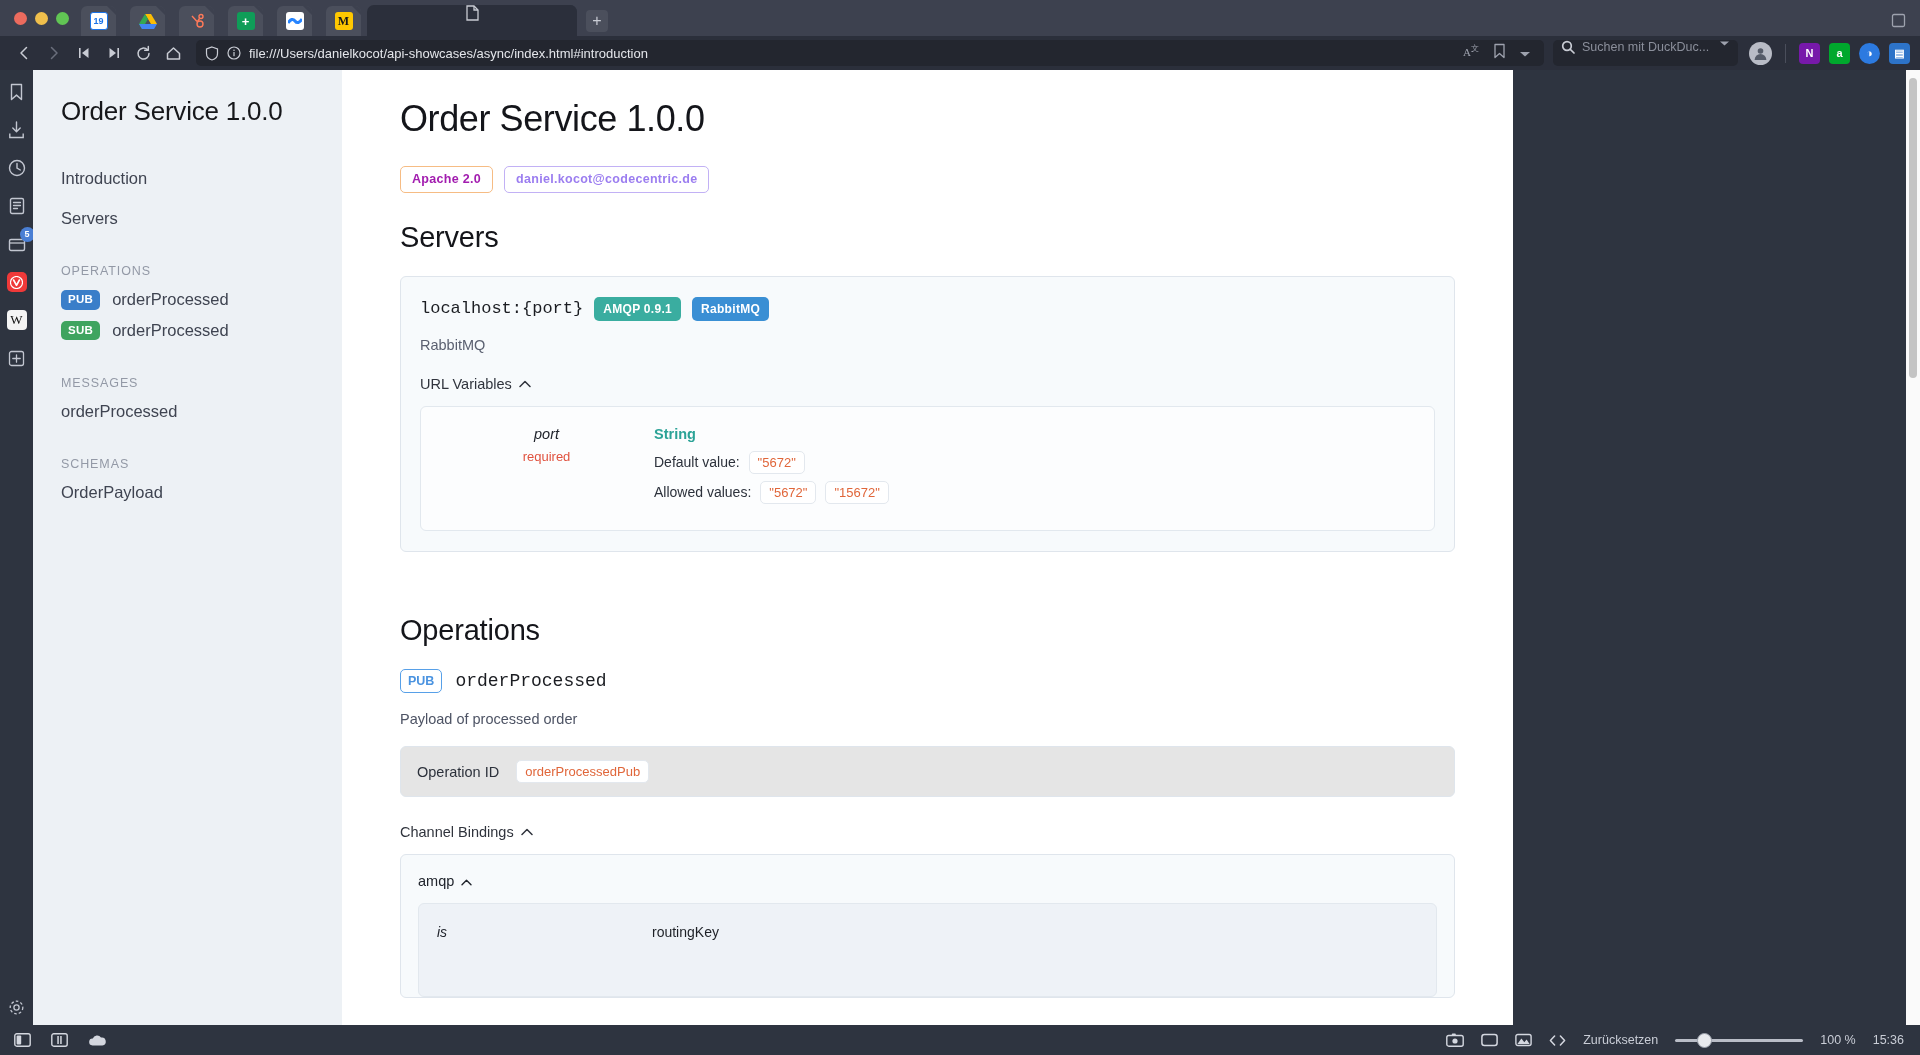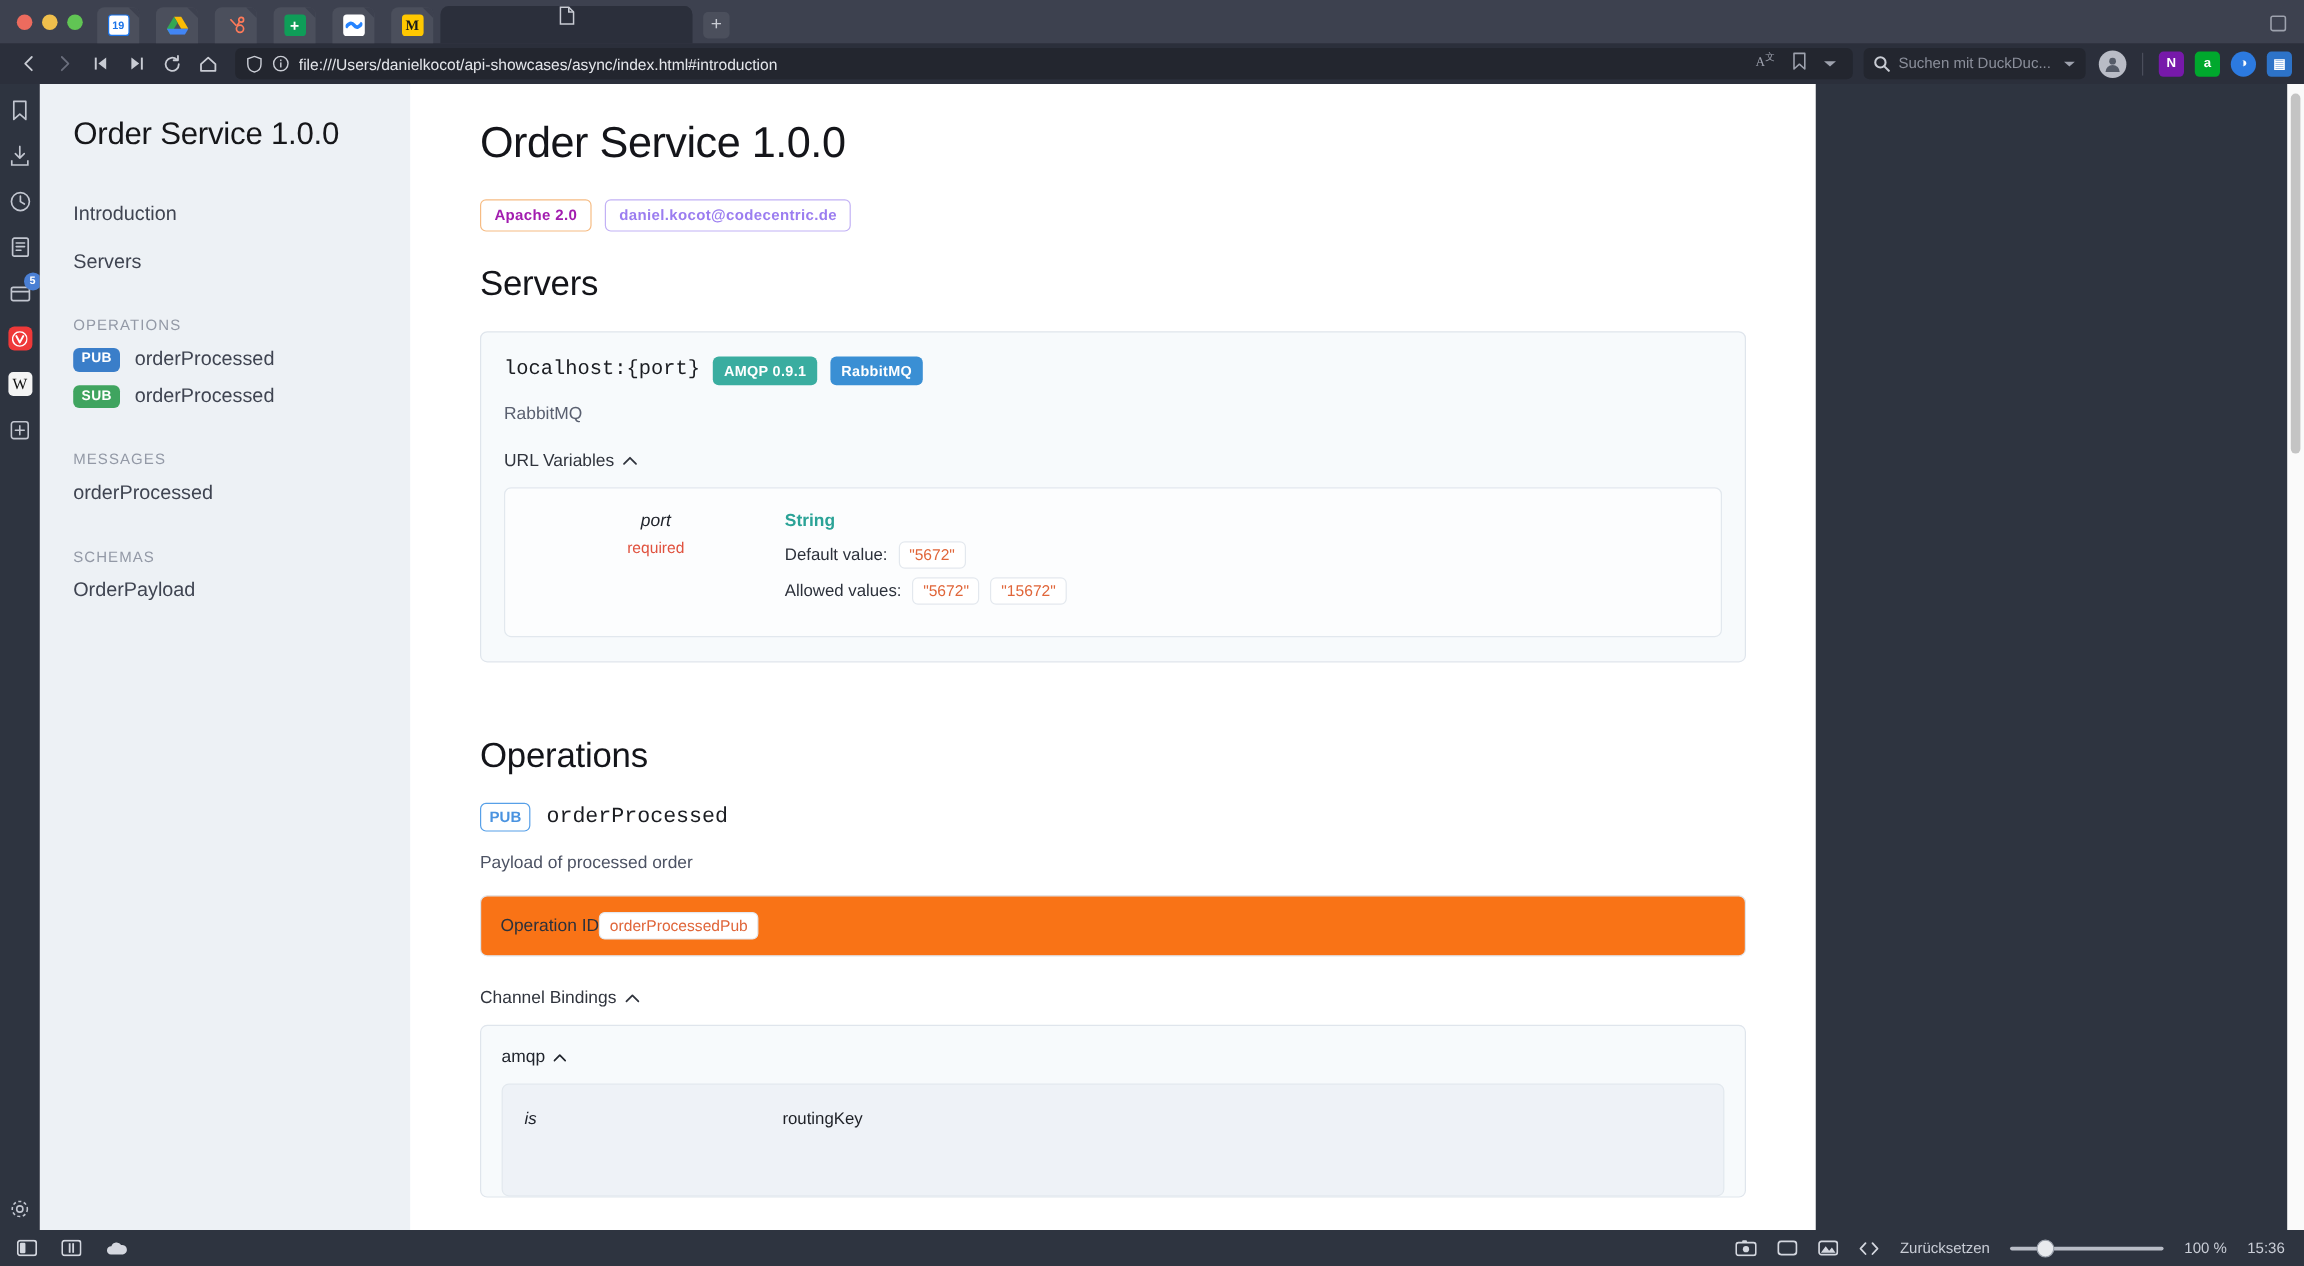--- a/index.html
+++ b/index.html
@@ -70,21 +70,21 @@
   .navbtn.disabled { color: #6a6e7c; }
   .urlfield {
     flex: 1; height: 26px; background: #23262f; border-radius: 5px;
     display: flex; align-items: center; gap: 8px; padding: 0 9px; margin: 0 6px;
     min-width: 0;
   }
   .urltext { color: #e4e6eb; font-size: 13px; white-space: nowrap; overflow: hidden; }
   .url-right { display:flex; align-items:center; gap: 13px; margin-left: auto; padding-right: 4px; color:#9ea2ae; }
   .searchfield {
     width: 185px; height: 26px; background: #23262f; border-radius: 5px;
-    display:flex; align-items:center; gap: 7px; padding: 0 8px; flex:none;
+    display:flex; align-items:flex-start; gap: 7px; padding: 0 8px; flex:none;
   }
   .searchph { color:#8b8f9b; font-size: 12.5px; white-space: nowrap; overflow:hidden; flex:1; }
   .avatar {
     width: 23px; height: 23px; border-radius: 50%; background: #b9bcc6;
     display:flex; align-items:center; justify-content:center; flex:none; margin: 0 6px 0 8px;
   }
   .vsep { width:1px; height: 19px; background:#4a4e5b; margin: 0 4px; }
   .extico { width: 21px; height: 21px; border-radius: 4px; display:flex; align-items:center;
             justify-content:center; font-size: 11px; font-weight:700; color:#fff; flex:none; margin-left: 6px;}
 
@@ -185,22 +185,22 @@
   }
 
   .op-head { display:flex; align-items:center; gap: 13px; margin-bottom: 18px; }
   .op-head-badge {
     border:1.6px solid #57a0e8; color:#4a93e0; border-radius:5px; font-weight:700;
     font-size: 12.5px; padding: 5px 7px; line-height:1;
   }
   .op-head-name { font-family:"Liberation Mono", monospace; font-size: 18px; color:#1b1d22; }
   .op-desc { font-size: 14.5px; color:#4d5364; margin-bottom: 19px; }
   .opid-bar {
-    border:1px solid #dfe5ec; border-radius: 6px; background:#f97316;
-    padding: 13px 16px; display:flex; align-items:center; gap: 0; margin-bottom: 26px;
+    border:1px solid #dfe5ec; border-radius: 6px; background:#e5e5e5;
+    padding: 13px 16px; display:flex; align-items:center; gap: 17px; margin-bottom: 26px;
   }
   .opid-label { font-size: 14.5px; color:#2c313b; }
 
   .bind-card { border:1px solid #dfe5ec; border-radius: 6px; background:#f7fafc; padding: 17px 17px 0 17px; }
   .bind-name { font-size: 14.5px; color:#20242c; display:inline-flex; align-items:center; gap:7px; margin-bottom: 14px; }
   .bind-table { border:1px solid #e2e8ee; border-radius:6px; background:#eef2f7; padding: 6px 18px 18px 18px; }
   .brow { display:flex; align-items:flex-start; padding: 14px 0 12px; }
   .bkey { width: 215px; flex:none; font-style: italic; font-size: 14px; color:#20242c;
           display:inline-flex; align-items:center; gap:7px; }
   .bval { font-size: 14px; color:#1d2026; }

